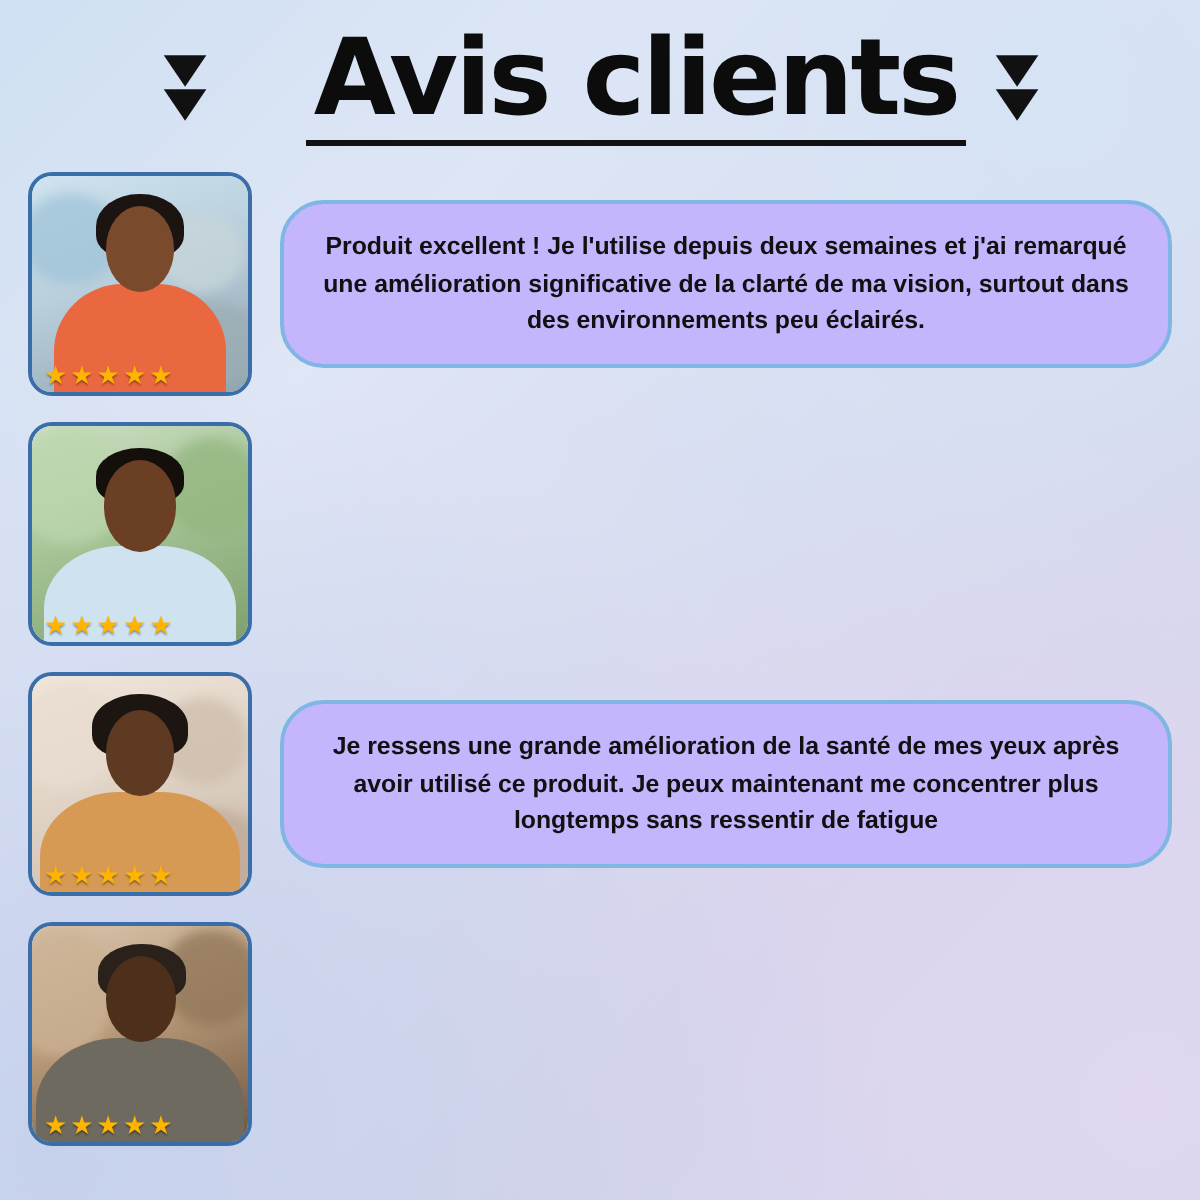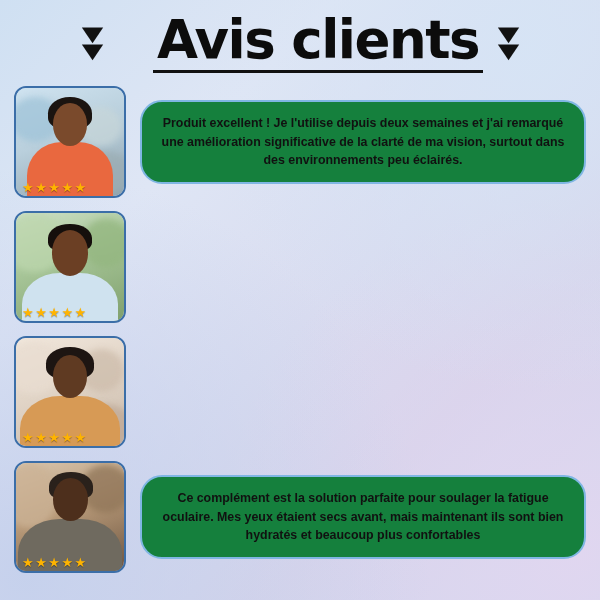--- a/index.html
+++ b/index.html
@@ -90,21 +90,21 @@
     bottom: 4px;
     font-size: 13px;
     letter-spacing: 1.5px;
     color: #ffb400;
     text-shadow: 0 1px 1px rgba(0,0,0,0.35);
     line-height: 1;
   }
 
   .bubble {
     flex: 1 1 auto;
-    background: #15803d;
+    background: #c4b5fd;
     border: 2px solid #7fb6e3;
     border-radius: 22px;
     padding: 12px 16px;
     text-align: center;
     font-size: 12.4px;
     font-weight: bold;
     color: #111;
     line-height: 1.52;
   }
 
@@ -224,32 +224,32 @@
           <div class="bg"></div>
           <div class="blurshape b1"></div>
           <div class="blurshape b2"></div>
           <div class="blurshape b3"></div>
           <div class="torso"></div>
           <div class="hair"></div>
           <div class="face"></div>
         </div>
         <div class="stars">★★★★★</div>
       </div>
+      <div class="bubble">Je ressens une grande amélioration de la santé de mes yeux après avoir utilisé ce produit. Je peux maintenant me concentrer plus longtemps sans ressentir de fatigue</div>
     </div>
 
     <div class="review">
       <div class="photo-wrap">
         <div class="photo p4">
           <div class="bg"></div>
           <div class="blurshape b1"></div>
           <div class="blurshape b2"></div>
           <div class="blurshape b3"></div>
           <div class="torso"></div>
           <div class="hair"></div>
           <div class="face"></div>
         </div>
         <div class="stars">★★★★★</div>
       </div>
-      <div class="bubble">Ce complément est la solution parfaite pour soulager la fatigue oculaire. Mes yeux étaient secs avant, mais maintenant ils sont bien hydratés et beaucoup plus confortables</div>
     </div>
 
   </div>
 </div>
 
 </body></html>

